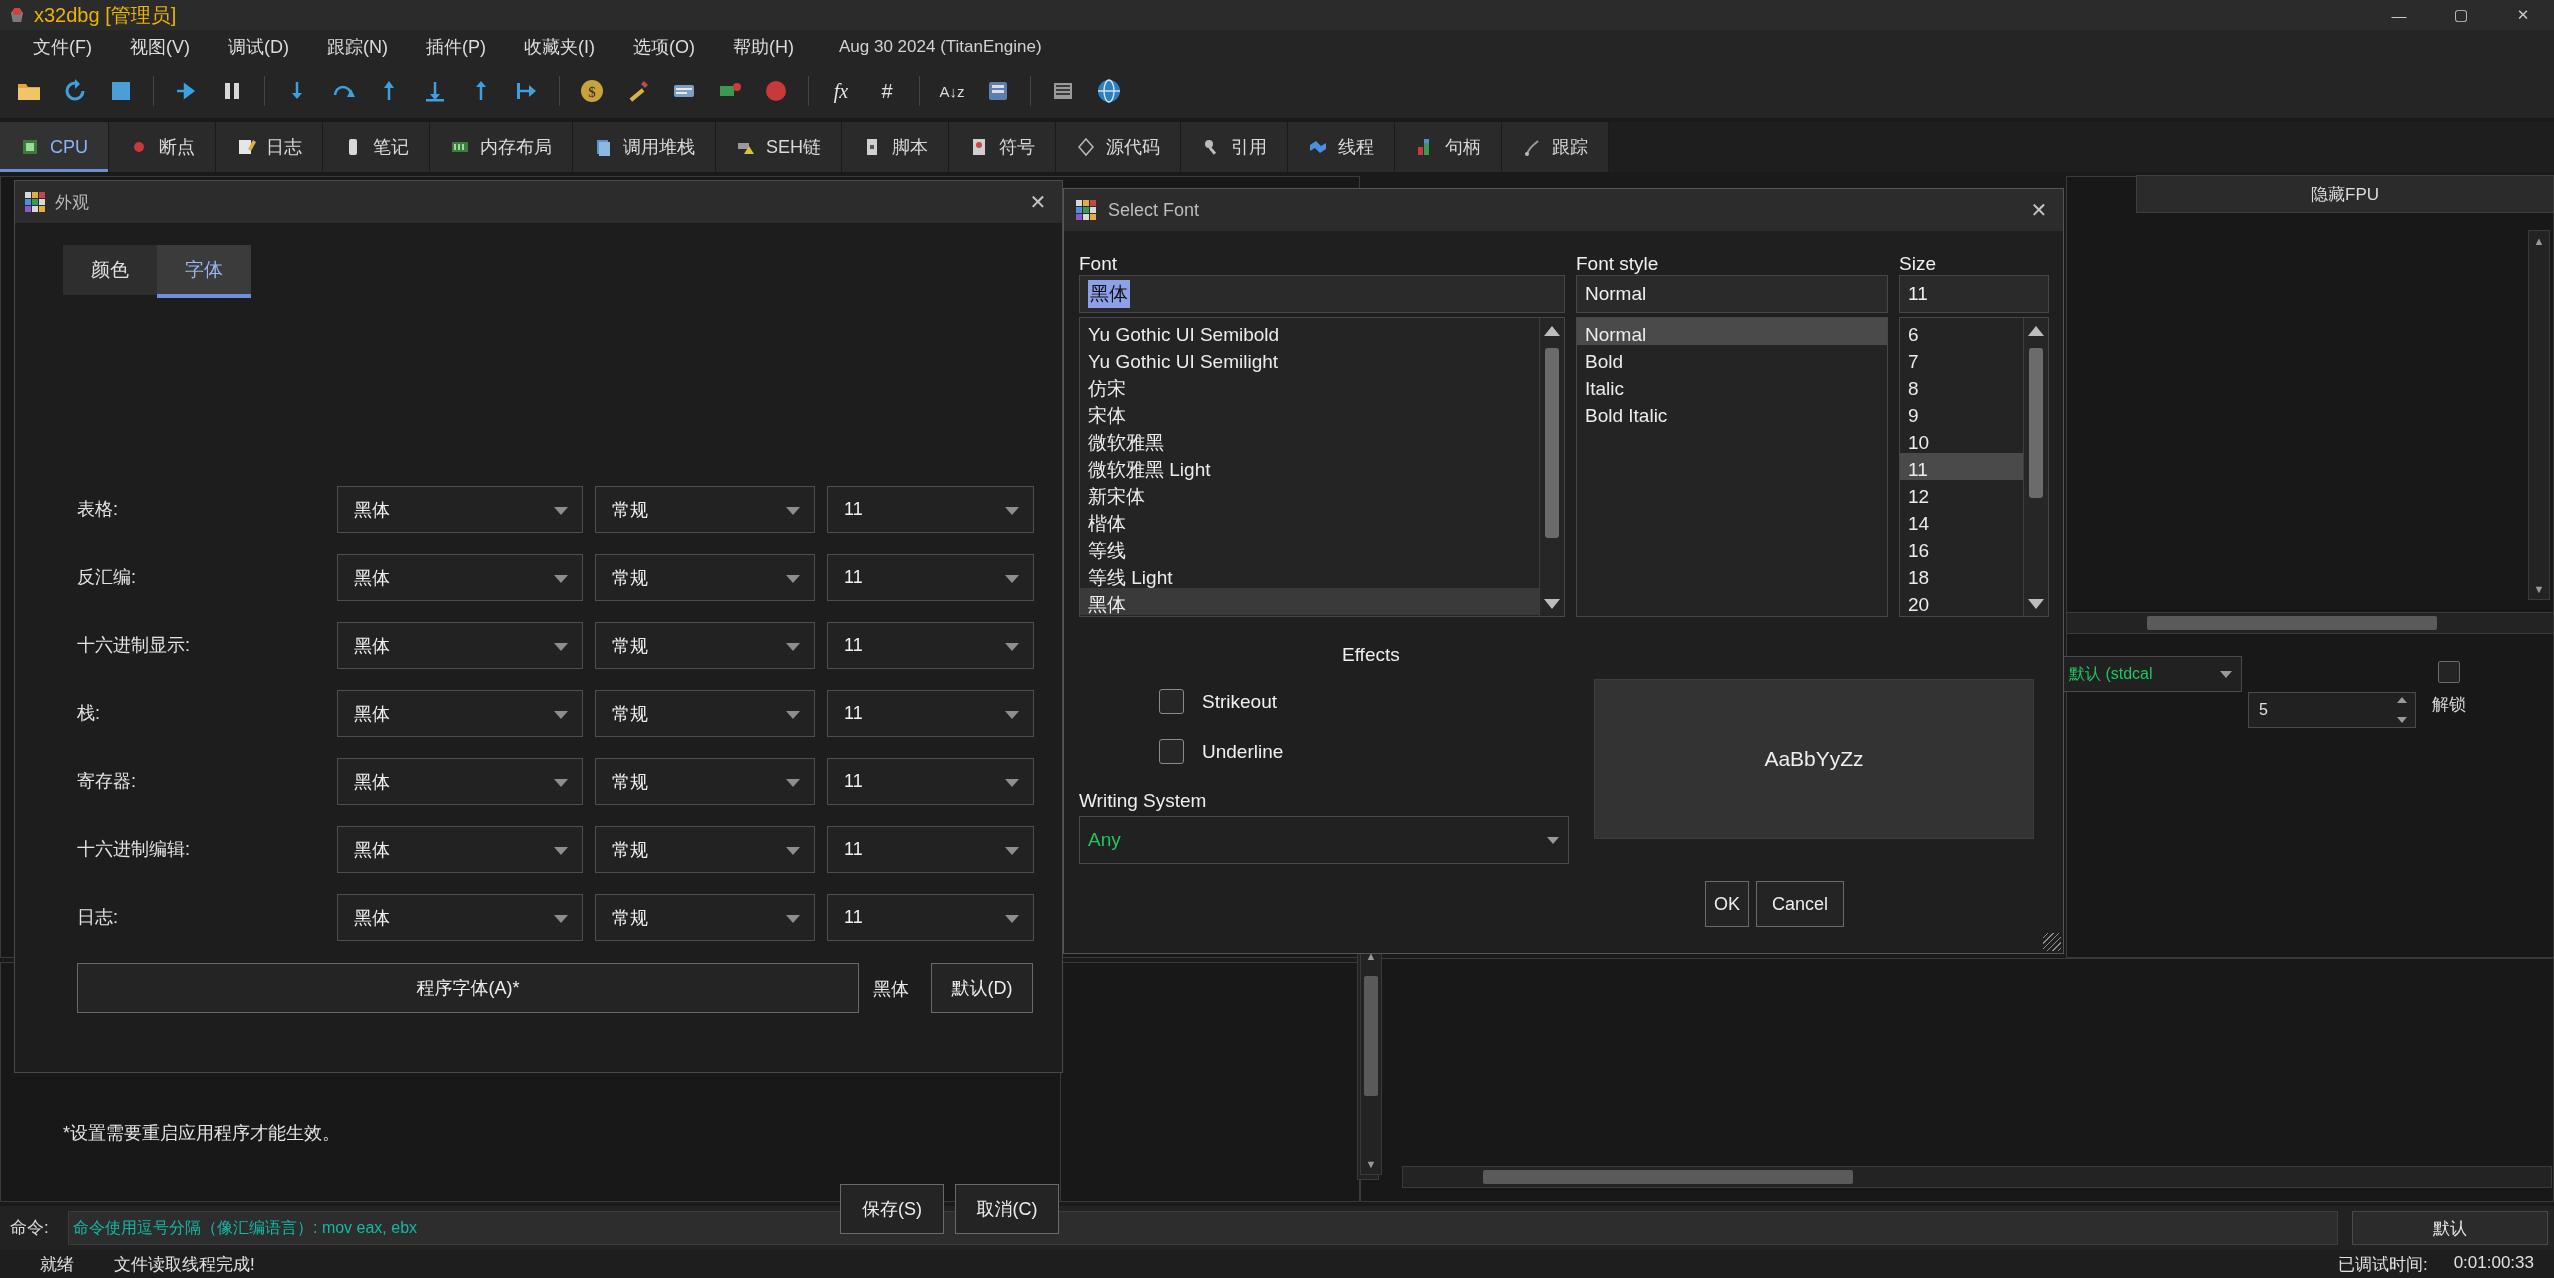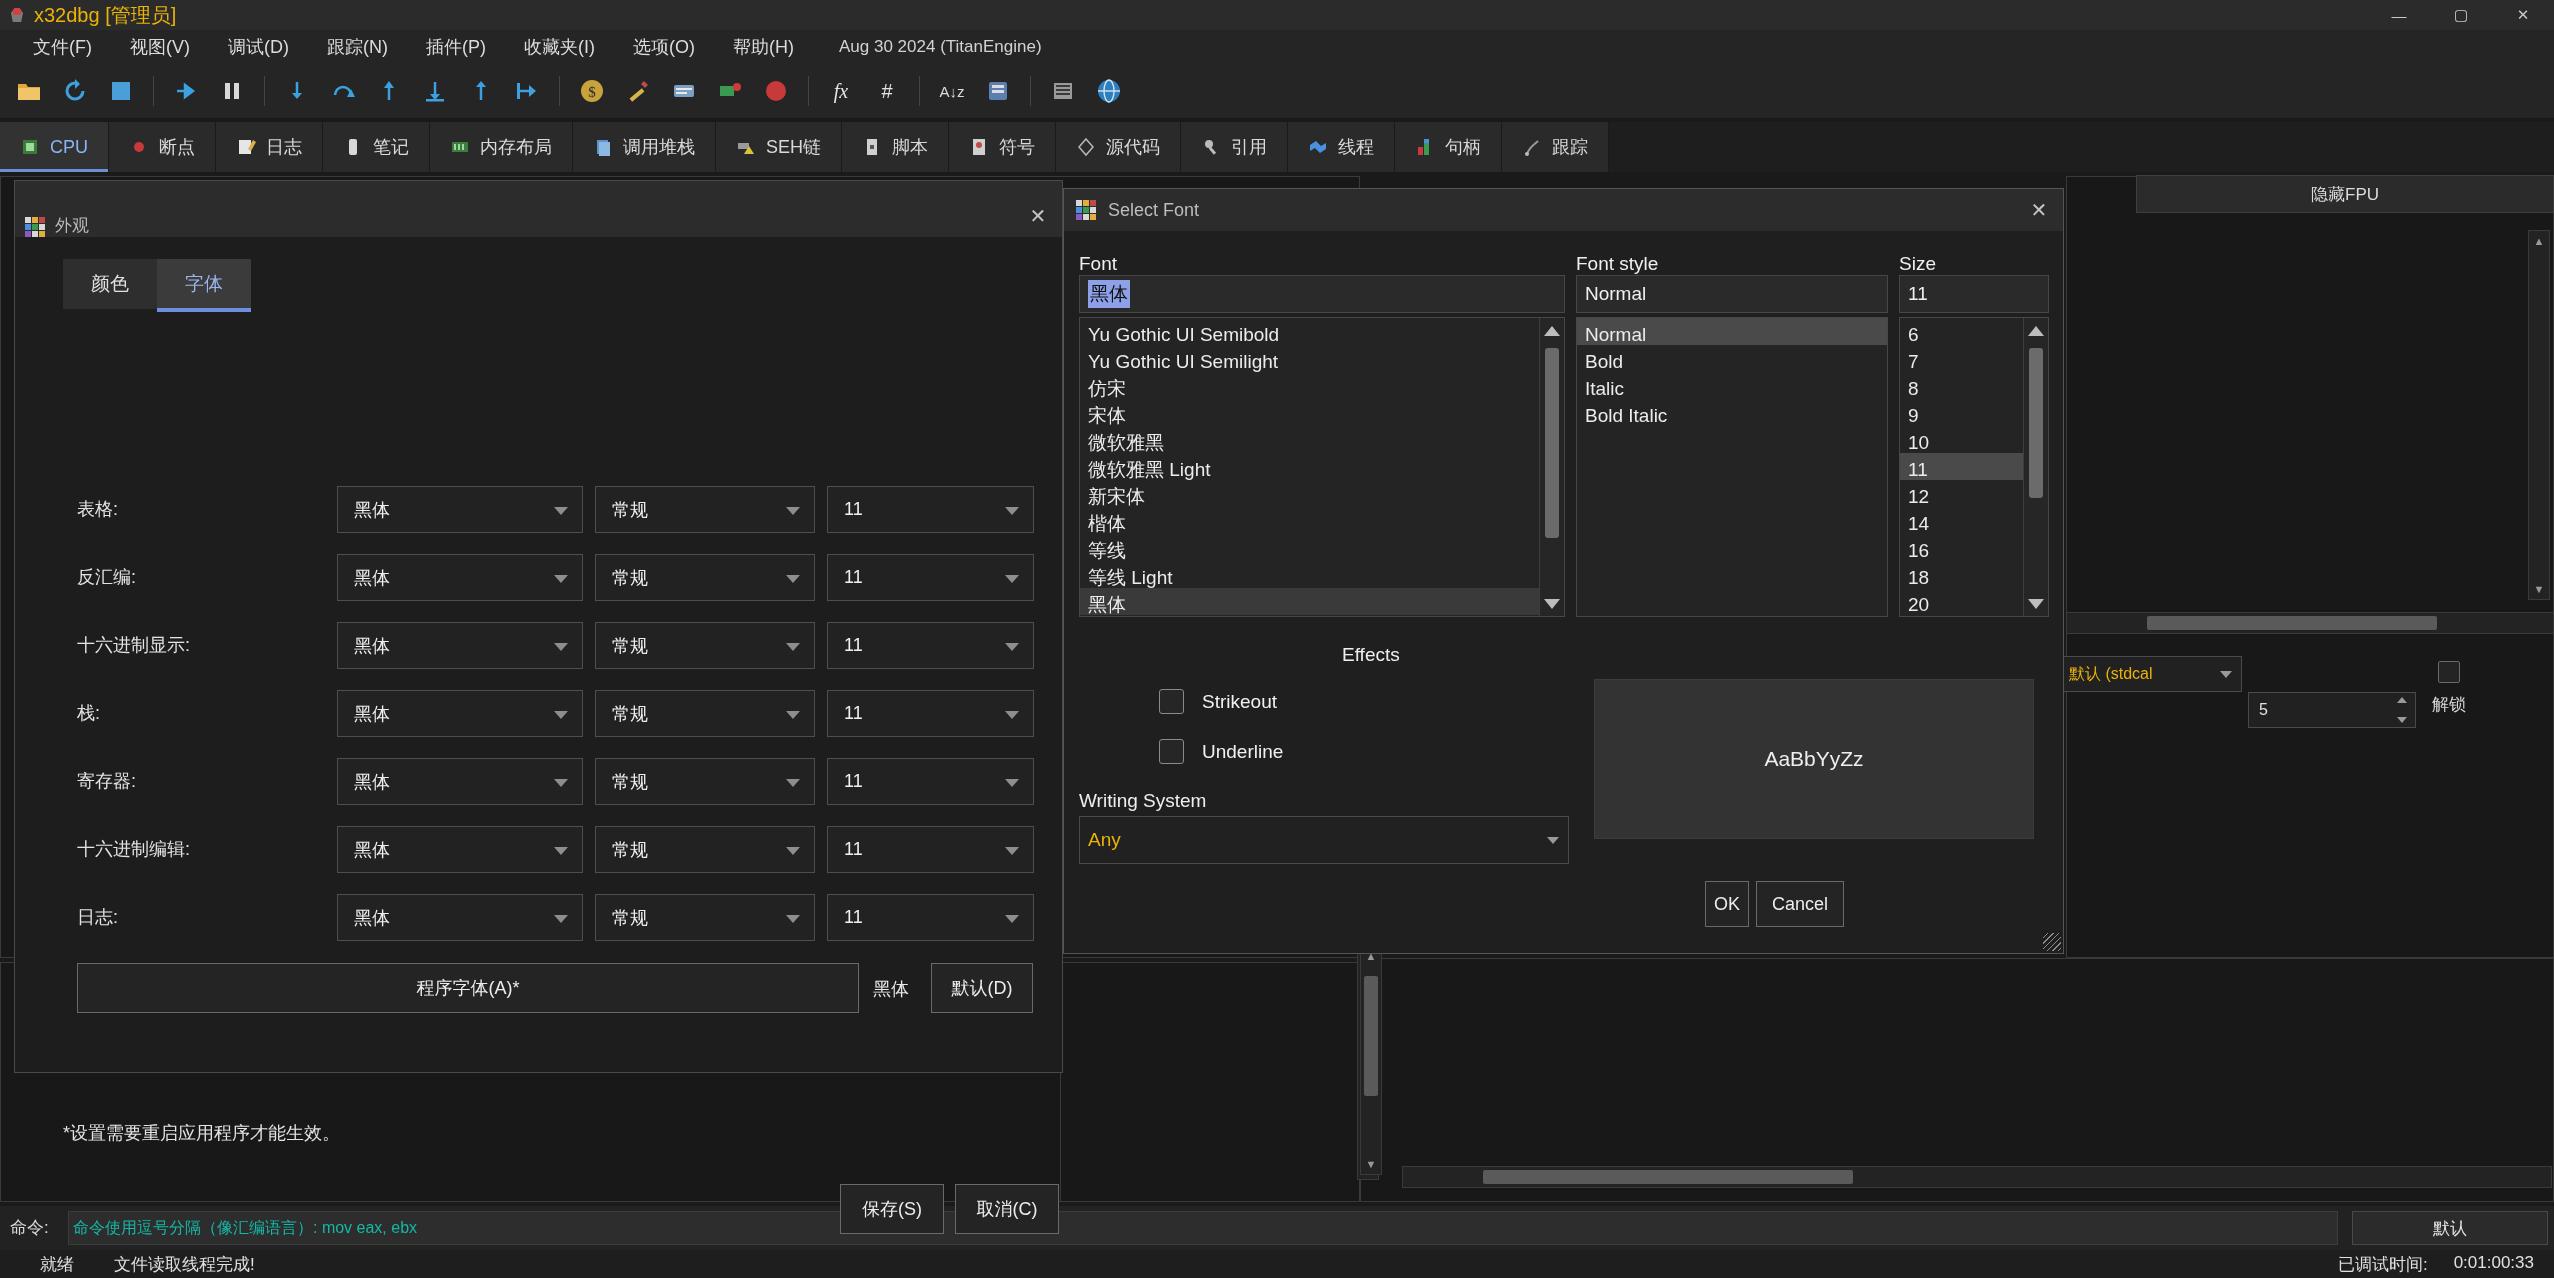--- a/index.html
+++ b/index.html
@@ -70,21 +70,21 @@
               justify-content:center; color:#999; font-size:11px; }
 
   
   .hidefpu {
     position:absolute; left:2136px; top:175px; width:418px; height:38px;
     background:#2b2b2b; border:1px solid #3f3f3f;
     display:flex; align-items:center; justify-content:center; font-size:17px; color:#dcdcdc;
   }
   .combo {
     background:#212121; border:1px solid #4a4a4a; display:flex; align-items:center;
-    padding: 0 8px; font-size:16px; color:#eab308; position:relative;
+    padding: 0 8px; font-size:16px; color:#22c55e; position:relative;
   }
   .combo .caret { position:absolute; right:9px; top:50%; margin-top:-3px;
      width:0;height:0;border-left:6px solid transparent;border-right:6px solid transparent;
      border-top:7px solid #9a9a9a; }
   .spin { background:#212121; border:1px solid #4a4a4a; display:flex; align-items:center;
           padding-left:10px; font-size:16px; color:#e2e2e2; position:relative; }
   .spin .updown { position:absolute; right:4px; top:4px; bottom:4px; width:18px;
                   display:flex; flex-direction:column; justify-content:space-between; }
   .spin .updown i { display:block; width:0;height:0; border-left:5px solid transparent;
                     border-right:5px solid transparent; margin-left:4px; }
@@ -110,21 +110,21 @@
                display:flex; align-items:center; font-size:17px; color:#e0e0e0; }
   .sb-item { margin-left:40px; white-space:nowrap; }
   .sb-right { margin-left:auto; margin-right:20px; display:flex; gap:26px; }
 
   
   .dlg-appearance {
     position:absolute; left:14px; top:180px; width:1049px; height:893px;
     background:#1d1d1d; border:1px solid #4a4a4a;
   }
   .dlg-title {
-    height:56px; background:#2c2c2c; display:flex; align-items:flex-end; padding-left:10px; gap:10px;
+    height:42px; background:#2c2c2c; display:flex; align-items:center; padding-left:10px; gap:10px;
   }
   .dlg-title .dt-text { font-size:17px; color:#b9b9b9; }
   .dlg-close { margin-left:auto; width:48px; height:42px; display:flex;
                align-items:center; justify-content:center; color:#c5c5c5; font-size:20px; }
   .pal-icon { width:20px;height:20px;display:grid;grid-template-columns:repeat(3,1fr);
               grid-template-rows:repeat(3,1fr); gap:1px; }
   .pal-icon span{display:block;}
 
   .tabs-row { display:flex; margin: 22px 0 0 48px; align-items:flex-end; }
   .mini-tab { padding: 12px 28px; font-size:19px; background:#2e2e2e; color:#e0e0e0; position:relative; }

